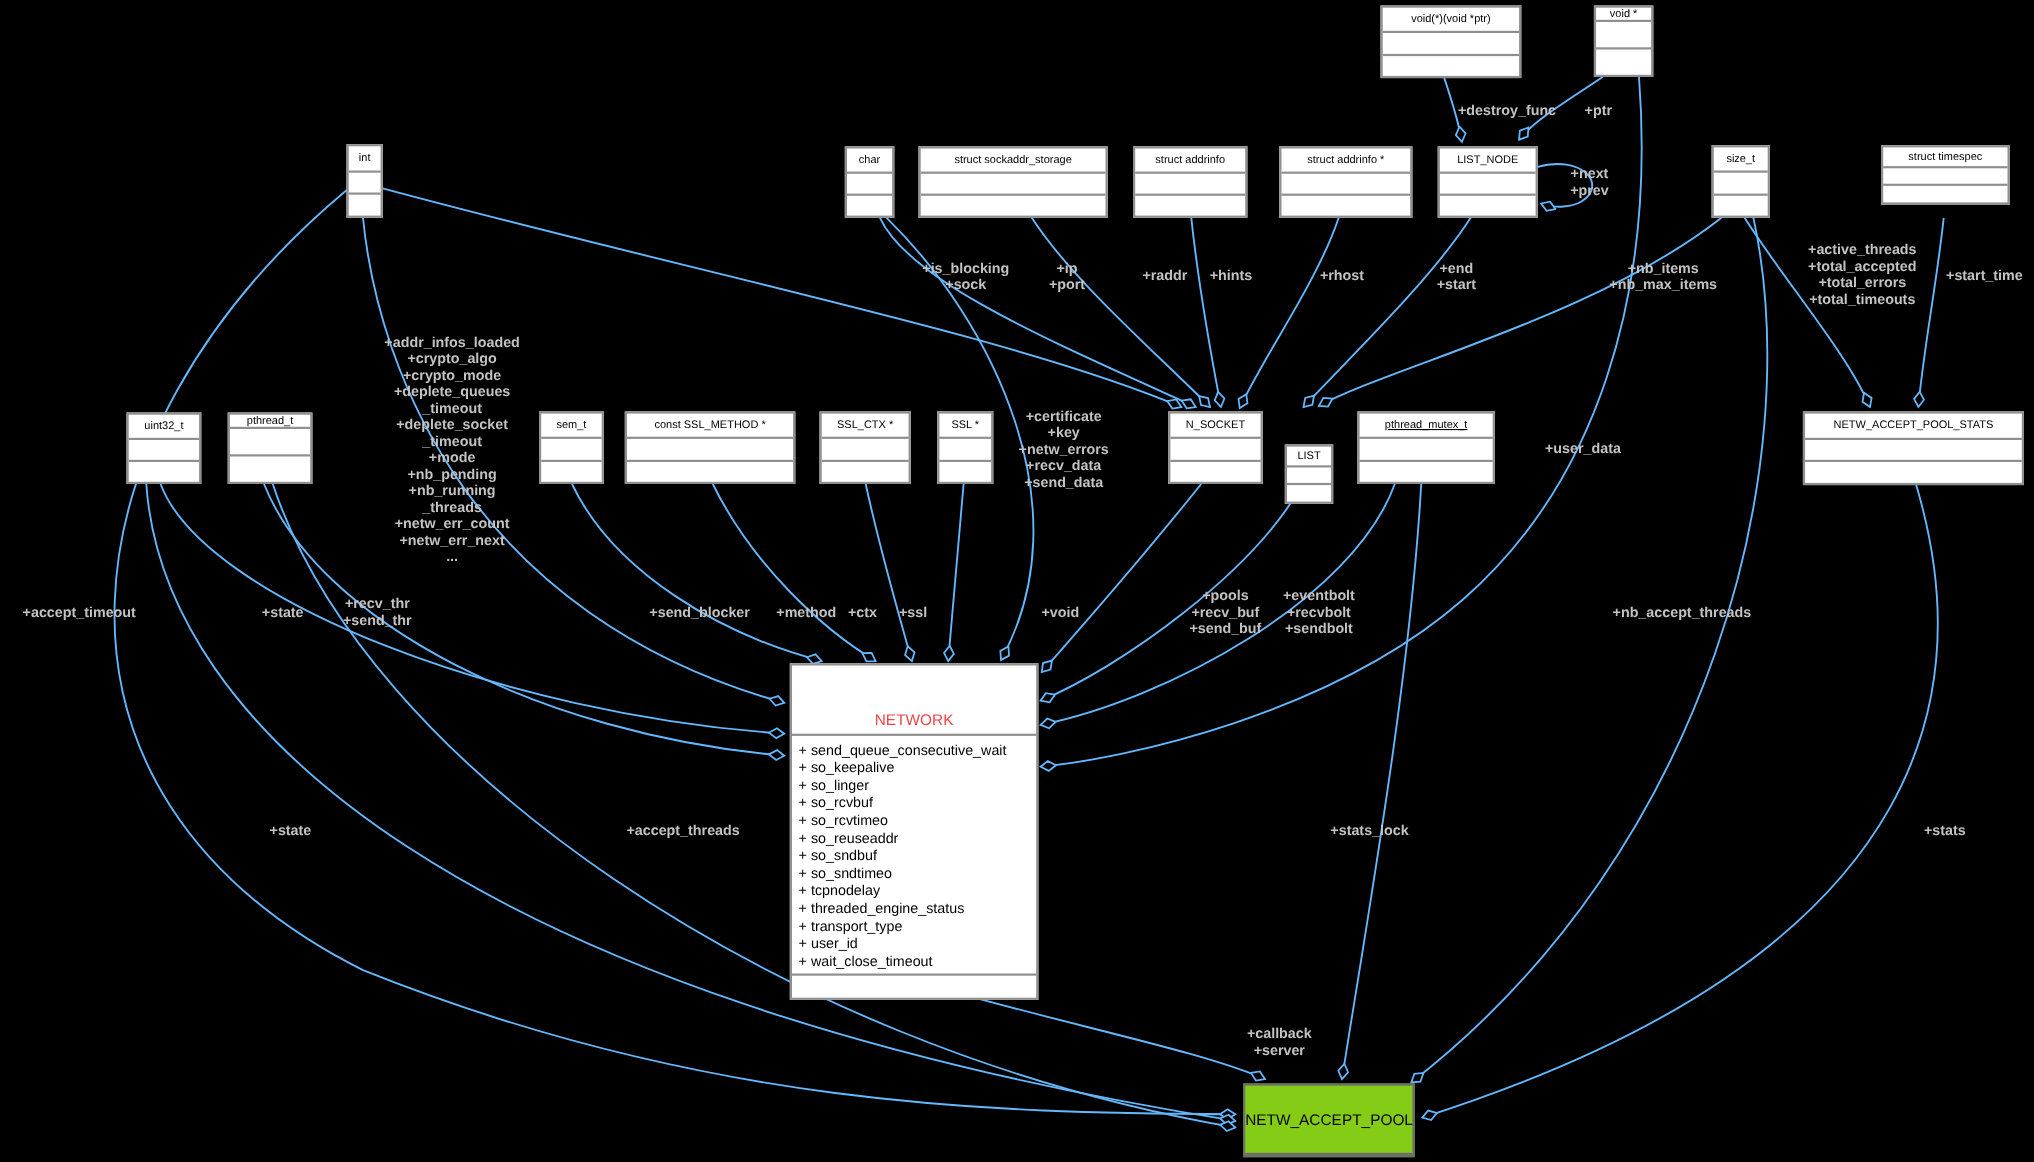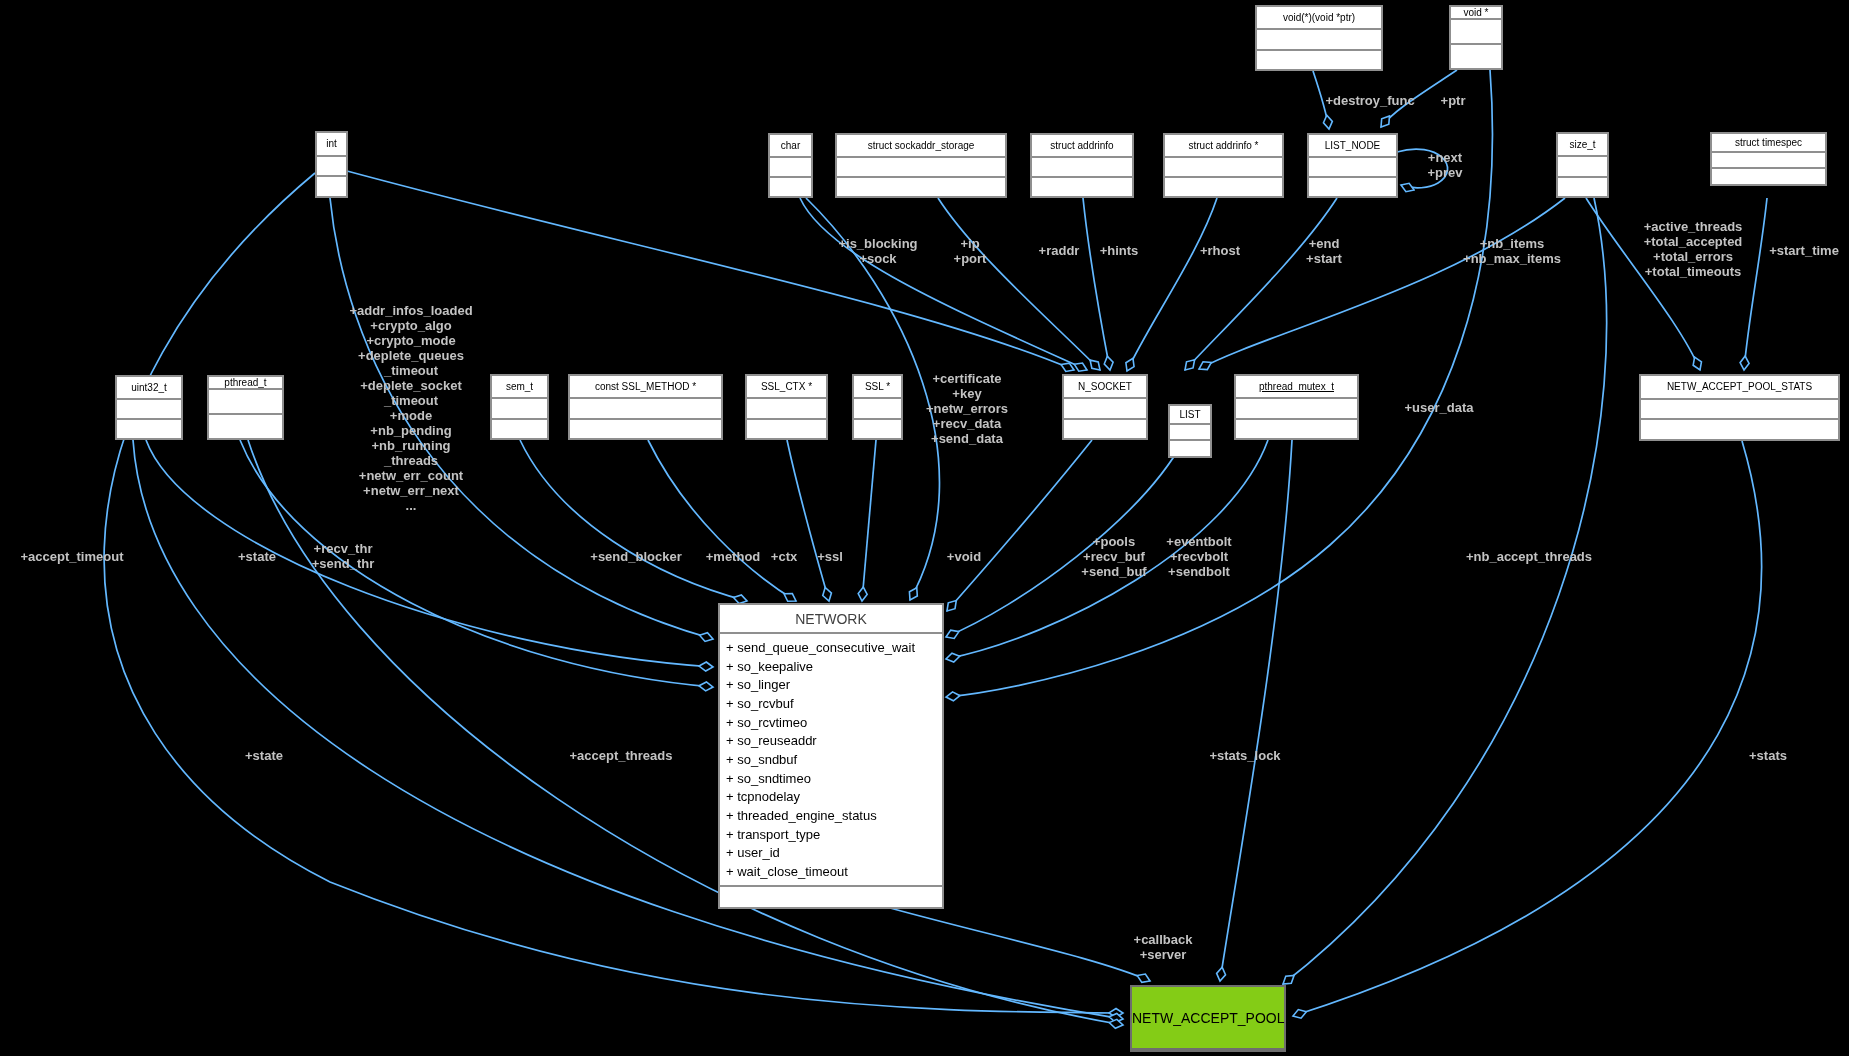--- a/index.html
+++ b/index.html
@@ -13,21 +13,21 @@
       font-size:10px;color:#000;border-bottom:2px solid #8f8f8f;
       white-space:nowrap;padding:0 3px;}
   .nc{flex:1;border-bottom:2px solid #8f8f8f;}
   .nc2{flex:1;}
   .elabel{position:absolute;transform:translate(-50%,-50%);color:#c3c3c3;
           font-size:13px;font-weight:bold;text-align:center;
           white-space:pre-line;line-height:15px;}
   #network-box{position:absolute;background:#fff;border:2px solid #8f8f8f;
         box-sizing:border-box;display:flex;flex-direction:column;}
   #network-title{height:27px;display:flex;align-items:center;justify-content:center;
-        font-size:14px;color:#404040;border-bottom:2px solid #8f8f8f;}
+        font-size:14px;color:#ef4444;border-bottom:2px solid #8f8f8f;margin-top:35px;}
   #network-fields{flex:1;border-bottom:2px solid #8f8f8f;padding:4px 6px;
         display:flex;flex-direction:column;justify-content:space-around;
         font-size:13px;color:#000;}
   #network-fields .field{white-space:nowrap;}
   #network-empty{height:20px;}
   #pool-box{position:absolute;background:#84cc16;border:2px solid #6e6e6e;
         box-sizing:border-box;display:flex;}
   #pool-title{flex:1.15;display:flex;align-items:center;justify-content:center;
         font-size:14px;color:#000;border-bottom:2px solid #6e6e6e;white-space:nowrap;}
   #pool-c1{flex:1;border-bottom:2px solid #6e6e6e;}

